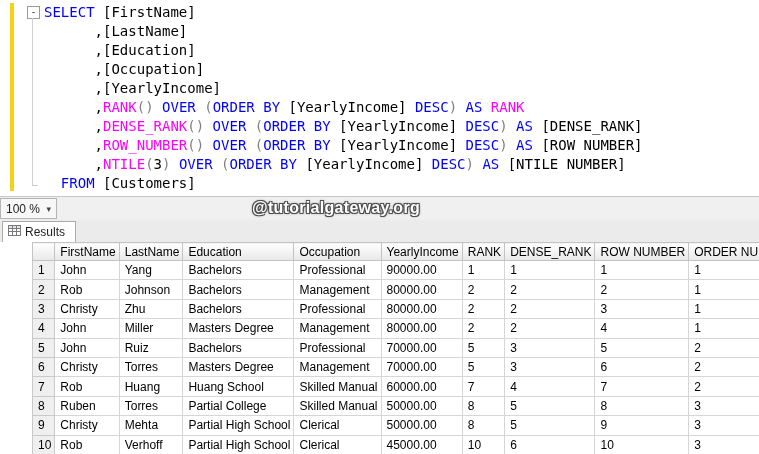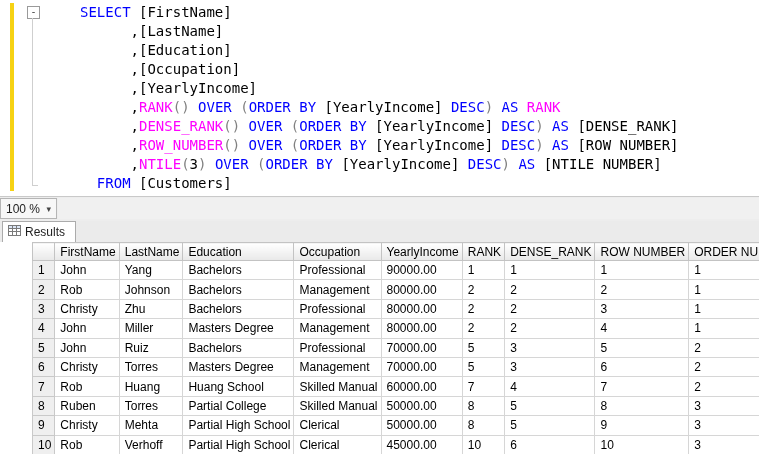--- a/index.html
+++ b/index.html
@@ -7,21 +7,21 @@
   .app{width:759px;height:454px;display:flex;flex-direction:column;}
 
   
   .editor{position:relative;height:196px;background:#fff;flex:none;}
   .modified-bar{position:absolute;left:10px;top:3px;width:4px;height:188px;background:#F6D214;}
   .fold-box{position:absolute;left:27px;top:6px;width:11px;height:11px;border:1px solid #9a9a9a;
             background:#fff;font:10px/9px "DejaVu Sans Mono",monospace;text-align:center;color:#444;cursor:pointer;}
   .fold-line{position:absolute;left:32px;top:18px;width:1px;height:167px;background:#cfcfcf;}
   .fold-foot{position:absolute;left:32px;top:185px;width:6px;height:1px;background:#cfcfcf;}
   .code-area{position:absolute;left:44px;top:3px;right:0;bottom:0;white-space:pre;cursor:text;
-             font-family:"DejaVu Sans Mono","Liberation Mono",monospace;font-size:14px;line-height:19px;margin-left:36px;}
+             font-family:"DejaVu Sans Mono","Liberation Mono",monospace;font-size:14px;line-height:19px;}
   .code-line{height:19px;}
 
   
   .status-strip{position:relative;height:24px;background:#ededed;border-top:1px solid #c9c9c9;flex:none;}
   .zoom-control{position:absolute;left:0;top:1px;width:57px;height:21px;background:#f7f7f7;border:1px solid #b5b5b5;
                 display:flex;align-items:center;padding:0 5px;font-size:12px;color:#1e1e1e;cursor:pointer;box-sizing:border-box;}
   .zoom-caret{margin-left:auto;font-size:9px;color:#444;}
   .hscroll{position:absolute;left:58px;right:0;top:1px;height:21px;background:#f0f0f0;}
   .watermark{position:absolute;left:252px;top:2px;font-size:16px;font-weight:bold;color:#fff;letter-spacing:.3px;
              text-shadow:-1px -1px 0 #4d4d4d,1px -1px 0 #4d4d4d,-1px 1px 0 #4d4d4d,1px 1px 0 #4d4d4d,0 0 3px #333;}
@@ -52,20 +52,21 @@
     <div class="fold-foot"></div>
     <div class="code-area"><div class="code-line"><span style="color: rgb(0, 0, 255);">SELECT</span><span style="color: rgb(0, 0, 0);"> [FirstName]</span></div><div class="code-line"><span style="color: rgb(0, 0, 0);">      ,[LastName]</span></div><div class="code-line"><span style="color: rgb(0, 0, 0);">      ,[Education]</span></div><div class="code-line"><span style="color: rgb(0, 0, 0);">      ,[Occupation]</span></div><div class="code-line"><span style="color: rgb(0, 0, 0);">      ,[YearlyIncome]</span></div><div class="code-line"><span style="color: rgb(0, 0, 0);">      ,</span><span style="color: rgb(255, 0, 255);">RANK</span><span style="color: rgb(128, 128, 128);">()</span><span style="color: rgb(0, 0, 0);"> </span><span style="color: rgb(0, 0, 255);">OVER</span><span style="color: rgb(0, 0, 0);"> </span><span style="color: rgb(128, 128, 128);">(</span><span style="color: rgb(0, 0, 255);">ORDER BY</span><span style="color: rgb(0, 0, 0);"> [YearlyIncome] </span><span style="color: rgb(0, 0, 255);">DESC</span><span style="color: rgb(128, 128, 128);">)</span><span style="color: rgb(0, 0, 0);"> </span><span style="color: rgb(0, 0, 255);">AS</span><span style="color: rgb(0, 0, 0);"> </span><span style="color: rgb(255, 0, 255);">RANK</span></div><div class="code-line"><span style="color: rgb(0, 0, 0);">      ,</span><span style="color: rgb(255, 0, 255);">DENSE_RANK</span><span style="color: rgb(128, 128, 128);">()</span><span style="color: rgb(0, 0, 0);"> </span><span style="color: rgb(0, 0, 255);">OVER</span><span style="color: rgb(0, 0, 0);"> </span><span style="color: rgb(128, 128, 128);">(</span><span style="color: rgb(0, 0, 255);">ORDER BY</span><span style="color: rgb(0, 0, 0);"> [YearlyIncome] </span><span style="color: rgb(0, 0, 255);">DESC</span><span style="color: rgb(128, 128, 128);">)</span><span style="color: rgb(0, 0, 0);"> </span><span style="color: rgb(0, 0, 255);">AS</span><span style="color: rgb(0, 0, 0);"> [DENSE_RANK]</span></div><div class="code-line"><span style="color: rgb(0, 0, 0);">      ,</span><span style="color: rgb(255, 0, 255);">ROW_NUMBER</span><span style="color: rgb(128, 128, 128);">()</span><span style="color: rgb(0, 0, 0);"> </span><span style="color: rgb(0, 0, 255);">OVER</span><span style="color: rgb(0, 0, 0);"> </span><span style="color: rgb(128, 128, 128);">(</span><span style="color: rgb(0, 0, 255);">ORDER BY</span><span style="color: rgb(0, 0, 0);"> [YearlyIncome] </span><span style="color: rgb(0, 0, 255);">DESC</span><span style="color: rgb(128, 128, 128);">)</span><span style="color: rgb(0, 0, 0);"> </span><span style="color: rgb(0, 0, 255);">AS</span><span style="color: rgb(0, 0, 0);"> [ROW NUMBER]</span></div><div class="code-line"><span style="color: rgb(0, 0, 0);">      ,</span><span style="color: rgb(255, 0, 255);">NTILE</span><span style="color: rgb(128, 128, 128);">(</span><span style="color: rgb(0, 0, 0);">3</span><span style="color: rgb(128, 128, 128);">)</span><span style="color: rgb(0, 0, 0);"> </span><span style="color: rgb(0, 0, 255);">OVER</span><span style="color: rgb(0, 0, 0);"> </span><span style="color: rgb(128, 128, 128);">(</span><span style="color: rgb(0, 0, 255);">ORDER BY</span><span style="color: rgb(0, 0, 0);"> [YearlyIncome] </span><span style="color: rgb(0, 0, 255);">DESC</span><span style="color: rgb(128, 128, 128);">)</span><span style="color: rgb(0, 0, 0);"> </span><span style="color: rgb(0, 0, 255);">AS</span><span style="color: rgb(0, 0, 0);"> [NTILE NUMBER]</span></div><div class="code-line"><span style="color: rgb(0, 0, 0);">  </span><span style="color: rgb(0, 0, 255);">FROM</span><span style="color: rgb(0, 0, 0);"> [Customers]</span></div></div>
   </div>
 
   <div class="status-strip">
     <div class="zoom-control">
       <span>100 %</span>
       <span class="zoom-caret">▾</span>
     </div>
     <div class="hscroll"></div>
+    <div class="watermark">@tutorialgateway.org</div>
   </div>
 
   <div class="tabbar">
     <div class="tab active">
       <span>
         <svg width="13" height="13">
           <rect x="0.5" y="1.5" width="12" height="10" fill="#ffffff" stroke="#7a7a7a"></rect>
           <rect x="0.5" y="1.5" width="12" height="3" fill="#dce6f5" stroke="#7a7a7a"></rect>
           <line x1="0.5" y1="7.5" x2="12.5" y2="7.5" stroke="#7a7a7a"></line>
           <line x1="4.5" y1="1.5" x2="4.5" y2="11.5" stroke="#7a7a7a"></line>

